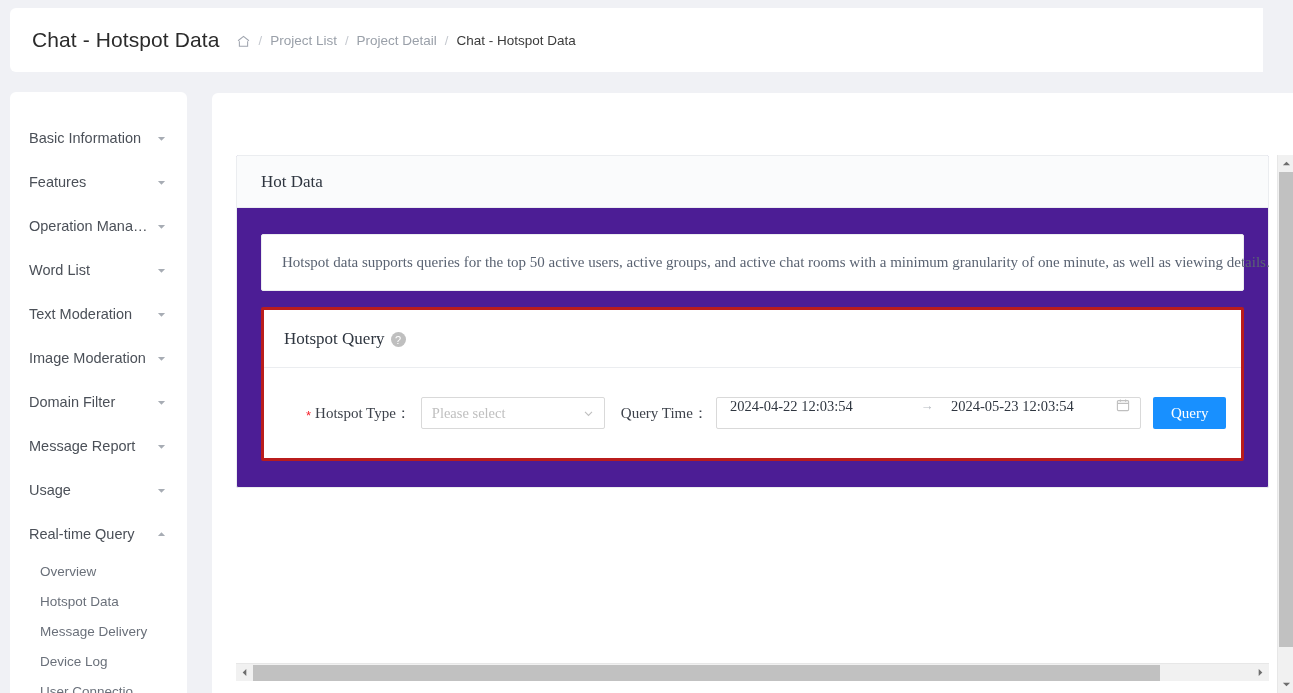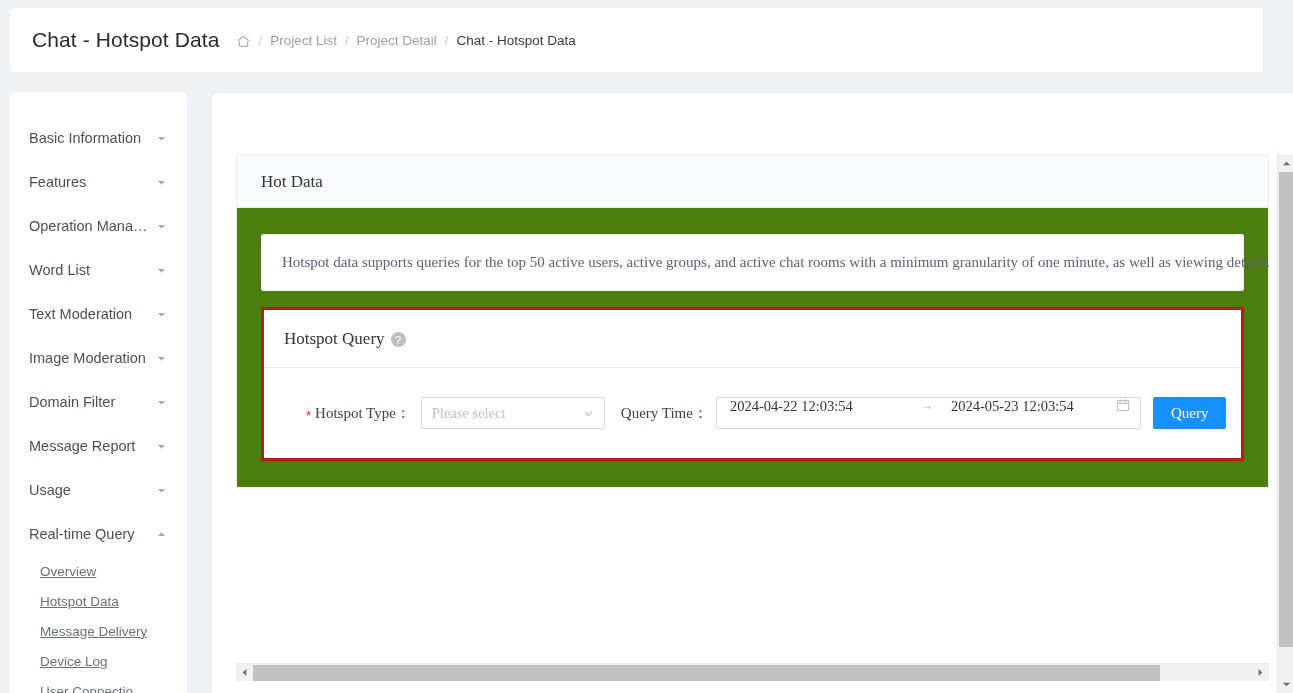--- a/index.html
+++ b/index.html
@@ -120,21 +120,20 @@
   .caret svg { display: block; }
 
   .submenu-item {
     height: 30px;
     display: flex;
     align-items: center;
     padding-left: 30px;
     font-size: 13.5px;
     color: #6a707a;
     cursor: pointer;
-    text-decoration: underline;
   }
 
   
   .main-card {
     position: absolute;
     left: 212px;
     top: 93px;
     width: 1081px;
     height: 600px;
     background: #ffffff;
@@ -147,21 +146,21 @@
     left: 24px;
     top: 62px;
     width: 1033px;
     height: 485px;
   }
 
   
   .panel {
     border: 1px solid #ebedf0;
     border-radius: 2px;
-    background: #4d7c0f;
+    background: #4c1d95;
     width: 1033px;
   }
 
   .panel-head {
     height: 52px;
     background: #fafbfc;
     border-bottom: 1px solid #ebedf0;
     display: flex;
     align-items: center;
     padding-left: 24px;

